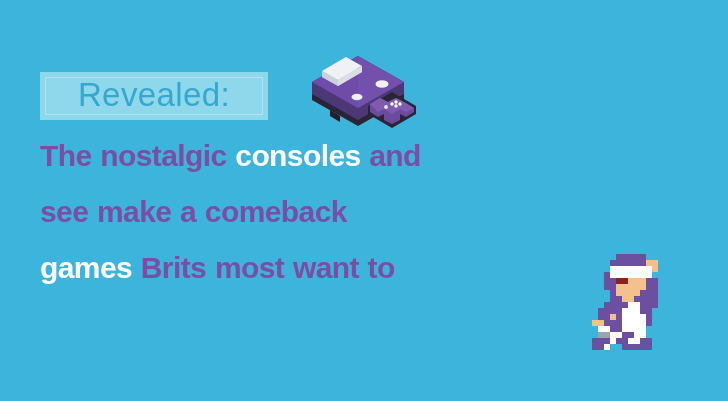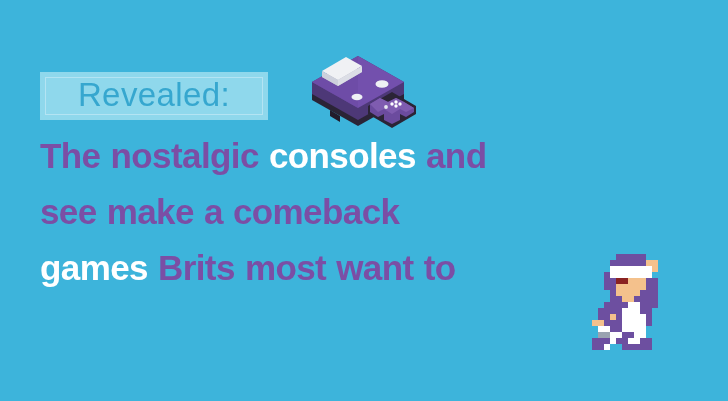--- a/index.html
+++ b/index.html
@@ -57,21 +57,21 @@
     padding-bottom: 3px;
     white-space: nowrap;
   }
 
   
   .headline {
     position: absolute;
     left: 40px;
     top: 128px;
     width: 660px;
-    font-size: 35px;
+    font-size: 30px;
     font-weight: bold;
     line-height: 56px;
     letter-spacing: -0.6px;
     color: #7b4ea5;
     word-spacing: 1px;
   }
   .headline .hl-white { color: #ffffff; }
   .headline .hl-purple { color: #7b4ea5; }
   .hl-line { display: block; white-space: nowrap; }
 

